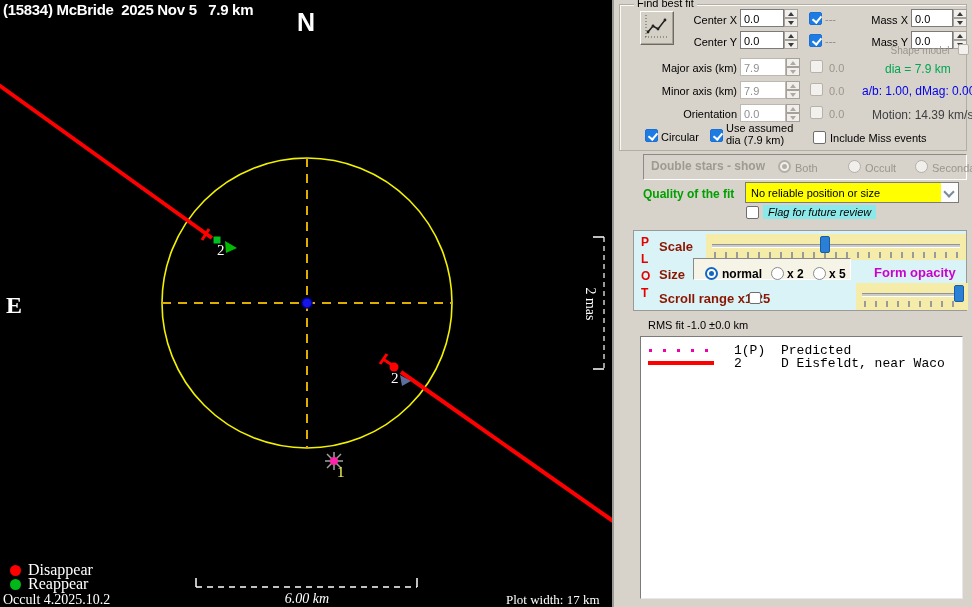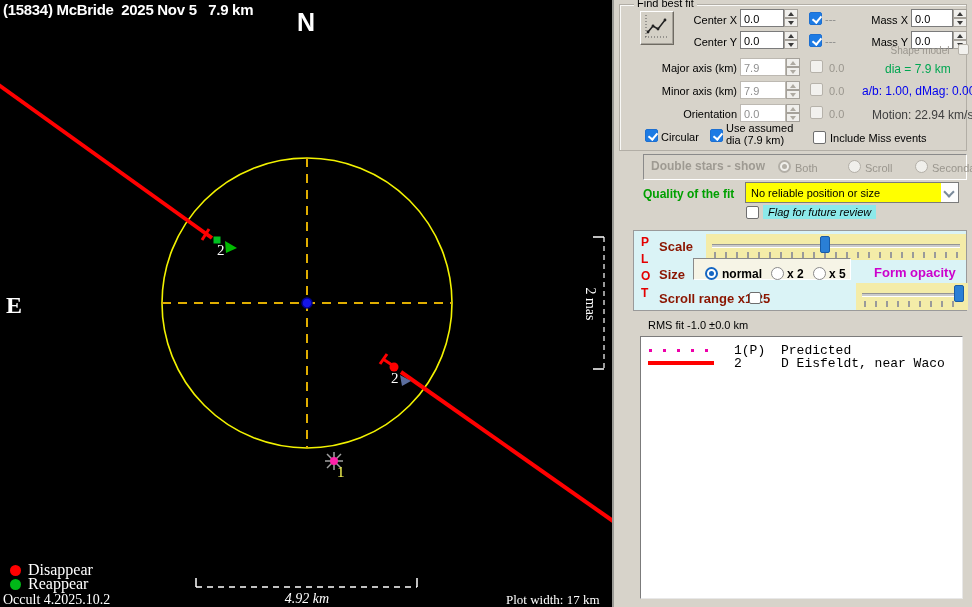--- a/index.html
+++ b/index.html
@@ -126,21 +126,21 @@
       <line x1="417" y1="578" x2="417" y2="587" stroke="#ffffff" stroke-width="1.5"></line>
     </svg>
 
     <div class="ptext title1">(15834) McBride  2025 Nov 5   7.9 km</div>
     <div class="ptext nlab">N</div>
     <div class="ptext elab">E</div>
     <div class="ptext chordnum" style="left:217px;top:242px;">2</div>
     <div class="ptext chordnum" style="left:391px;top:370px;">2</div>
     <div class="ptext prednum" style="left:337px;top:464px;">1</div>
     <div class="ptext maslab">2 mas</div>
-    <div class="ptext kmlab">4.92 km</div>
+    <div class="ptext kmlab">6.00 km</div>
     <div class="ptext pwlab">Plot width: 17 km</div>
     <div class="dot" style="left:10px;top:565px;background:#ff0000;"></div>
     <div class="dot" style="left:10px;top:579px;background:#00b818;"></div>
     <div class="ptext leglab" style="left:28px;top:561px;">Disappear</div>
     <div class="ptext leglab" style="left:28px;top:575px;">Reappear</div>
     <div class="ptext verlab">Occult 4.2025.10.2</div>
   </div>
   <div class="divider"></div>
 
   <div class="panel">
@@ -214,36 +214,36 @@
     <div class="lbl" style="left:248px;top:84px;color:#0000ee;font-size:12px;">a/b: 1.00, dMag: 0.00</div>
 
     <div class="lbl r" style="left:20px;top:108px;width:103px;">Orientation</div>
     <input class="inp dis" style="left: 126px; top: 104px; width: 46px;" value="0.0">
     <div class="spin dis" style="left:172px;top:104px;">
         <i class="up"></i>
         <i class="dn"></i>
       </div>
     <div class="cb dis" style="left:196px;top:106px;"></div>
     <div class="lbl gray" style="left:215px;top:108px;">0.0</div>
-    <div class="lbl" style="left:258px;top:108px;color:#3f3f3f;font-size:12px;">Motion: 22.94 km/s</div>
+    <div class="lbl" style="left:258px;top:108px;color:#3f3f3f;font-size:12px;">Motion: 14.39 km/s</div>
 
     <div class="cb checked" style="left:31px;top:129px;"></div>
     <div class="lbl" style="left:47px;top:131px;">Circular</div>
     <div class="cb checked" style="left:96px;top:129px;"></div>
     <div class="lbl" style="left:112px;top:122px;white-space:pre-line;line-height:12px;">Use assumed
 dia (7.9 km)</div>
     <div class="cb" style="left:199px;top:131px;"></div>
     <div class="lbl" style="left:216px;top:132px;">Include Miss events</div>
 
     <div class="sunken" style="left:29px;top:154px;width:324px;height:26px;"></div>
     <div class="lbl" style="left:37px;top:159px;font-weight:bold;font-size:12px;color:#9e9a92;">Double stars - show</div>
     <div class="radio dis sel" style="left:164px;top:160px;"></div>
     <div class="lbl gray" style="left:181px;top:162px;">Both</div>
     <div class="radio dis" style="left:234px;top:160px;"></div>
-    <div class="lbl gray" style="left:251px;top:162px;">Scroll</div>
+    <div class="lbl gray" style="left:251px;top:162px;">Occult</div>
     <div class="radio dis" style="left:301px;top:160px;"></div>
     <div class="lbl gray" style="left:318px;top:162px;">Secondary</div>
 
     <div class="lbl" style="left:29px;top:187px;color:#00a000;font-weight:bold;font-size:12px;">Quality of the fit</div>
     <div class="combo" style="left:131px;top:182px;width:214px;">
       <span class="ctext">No reliable position or size</span>
       <span class="cbtn"></span>
     </div>
     <div class="cb" style="left:132px;top:206px;"></div>
     <div class="lbl cyanlab" style="left:149px;top:205px;">Flag for future review</div>

